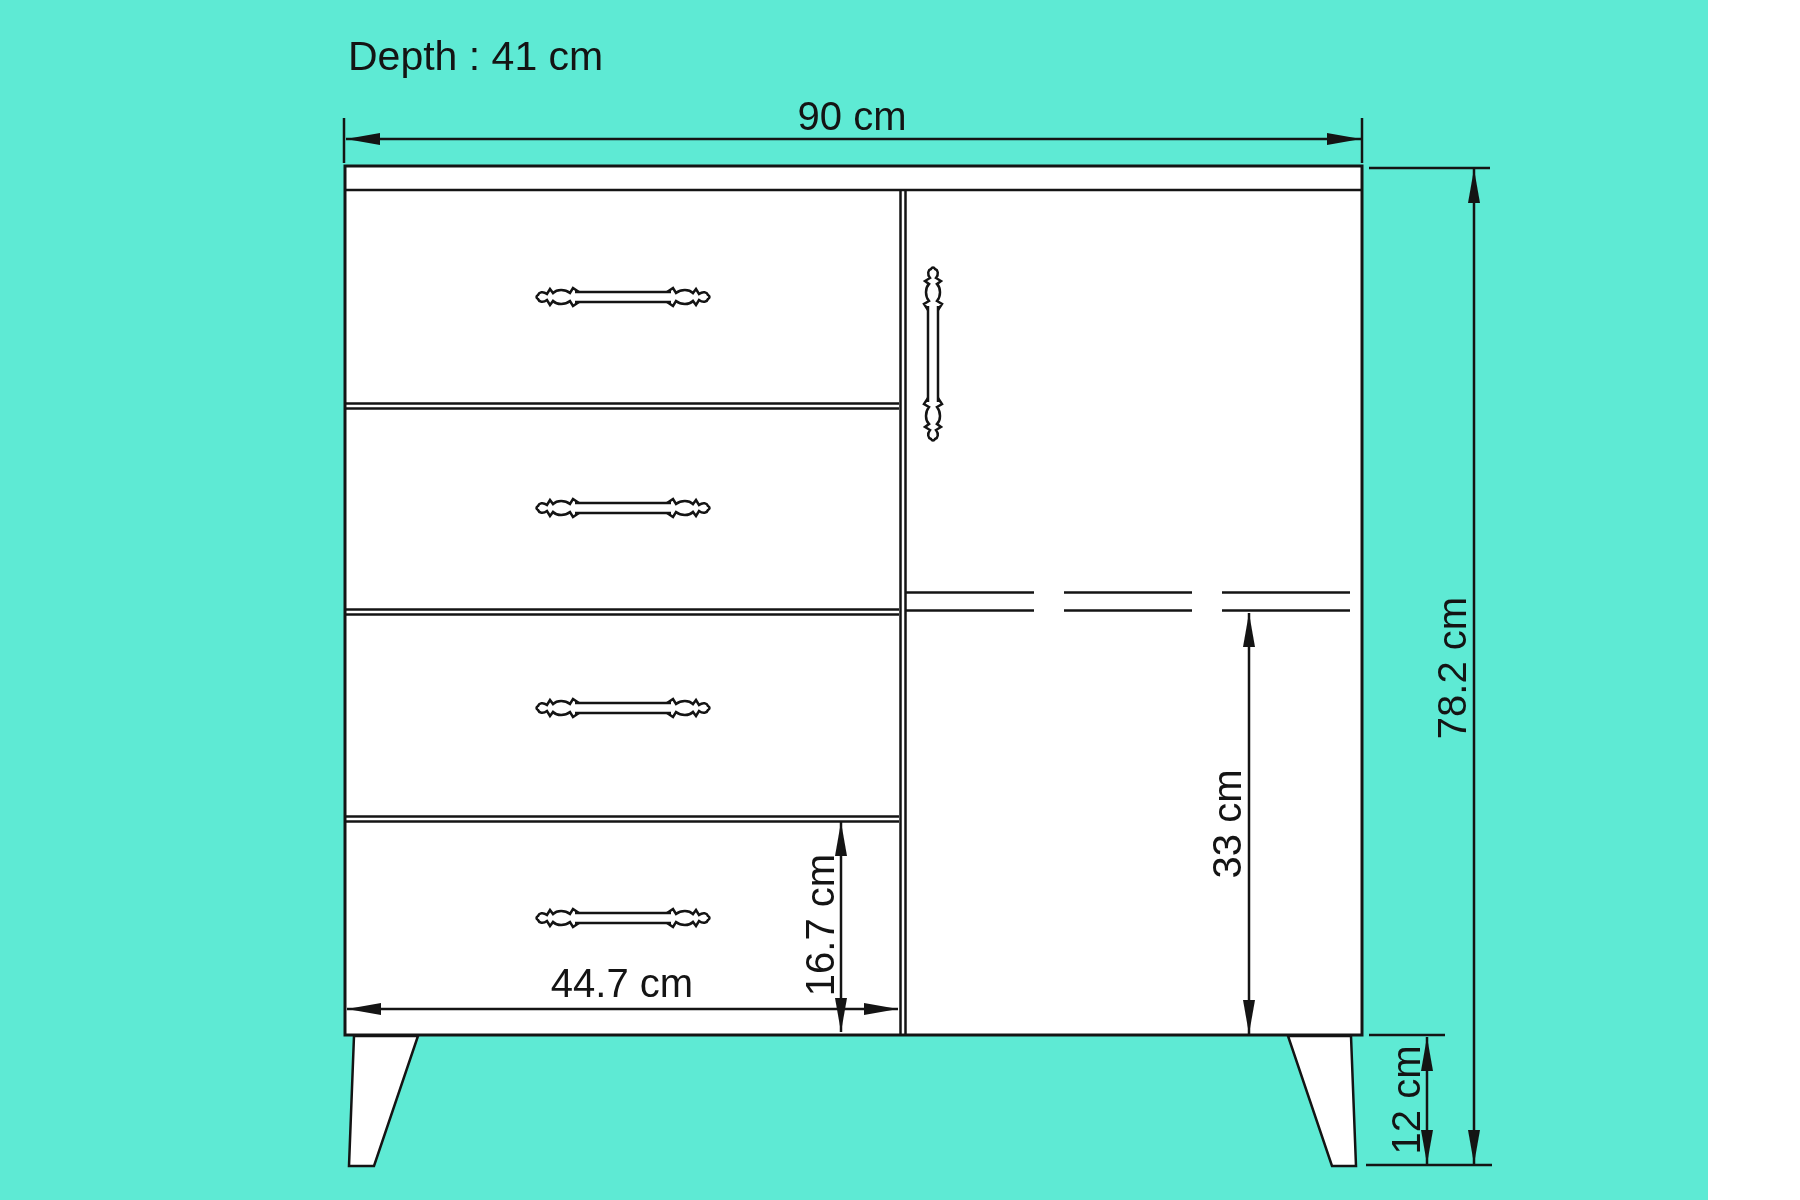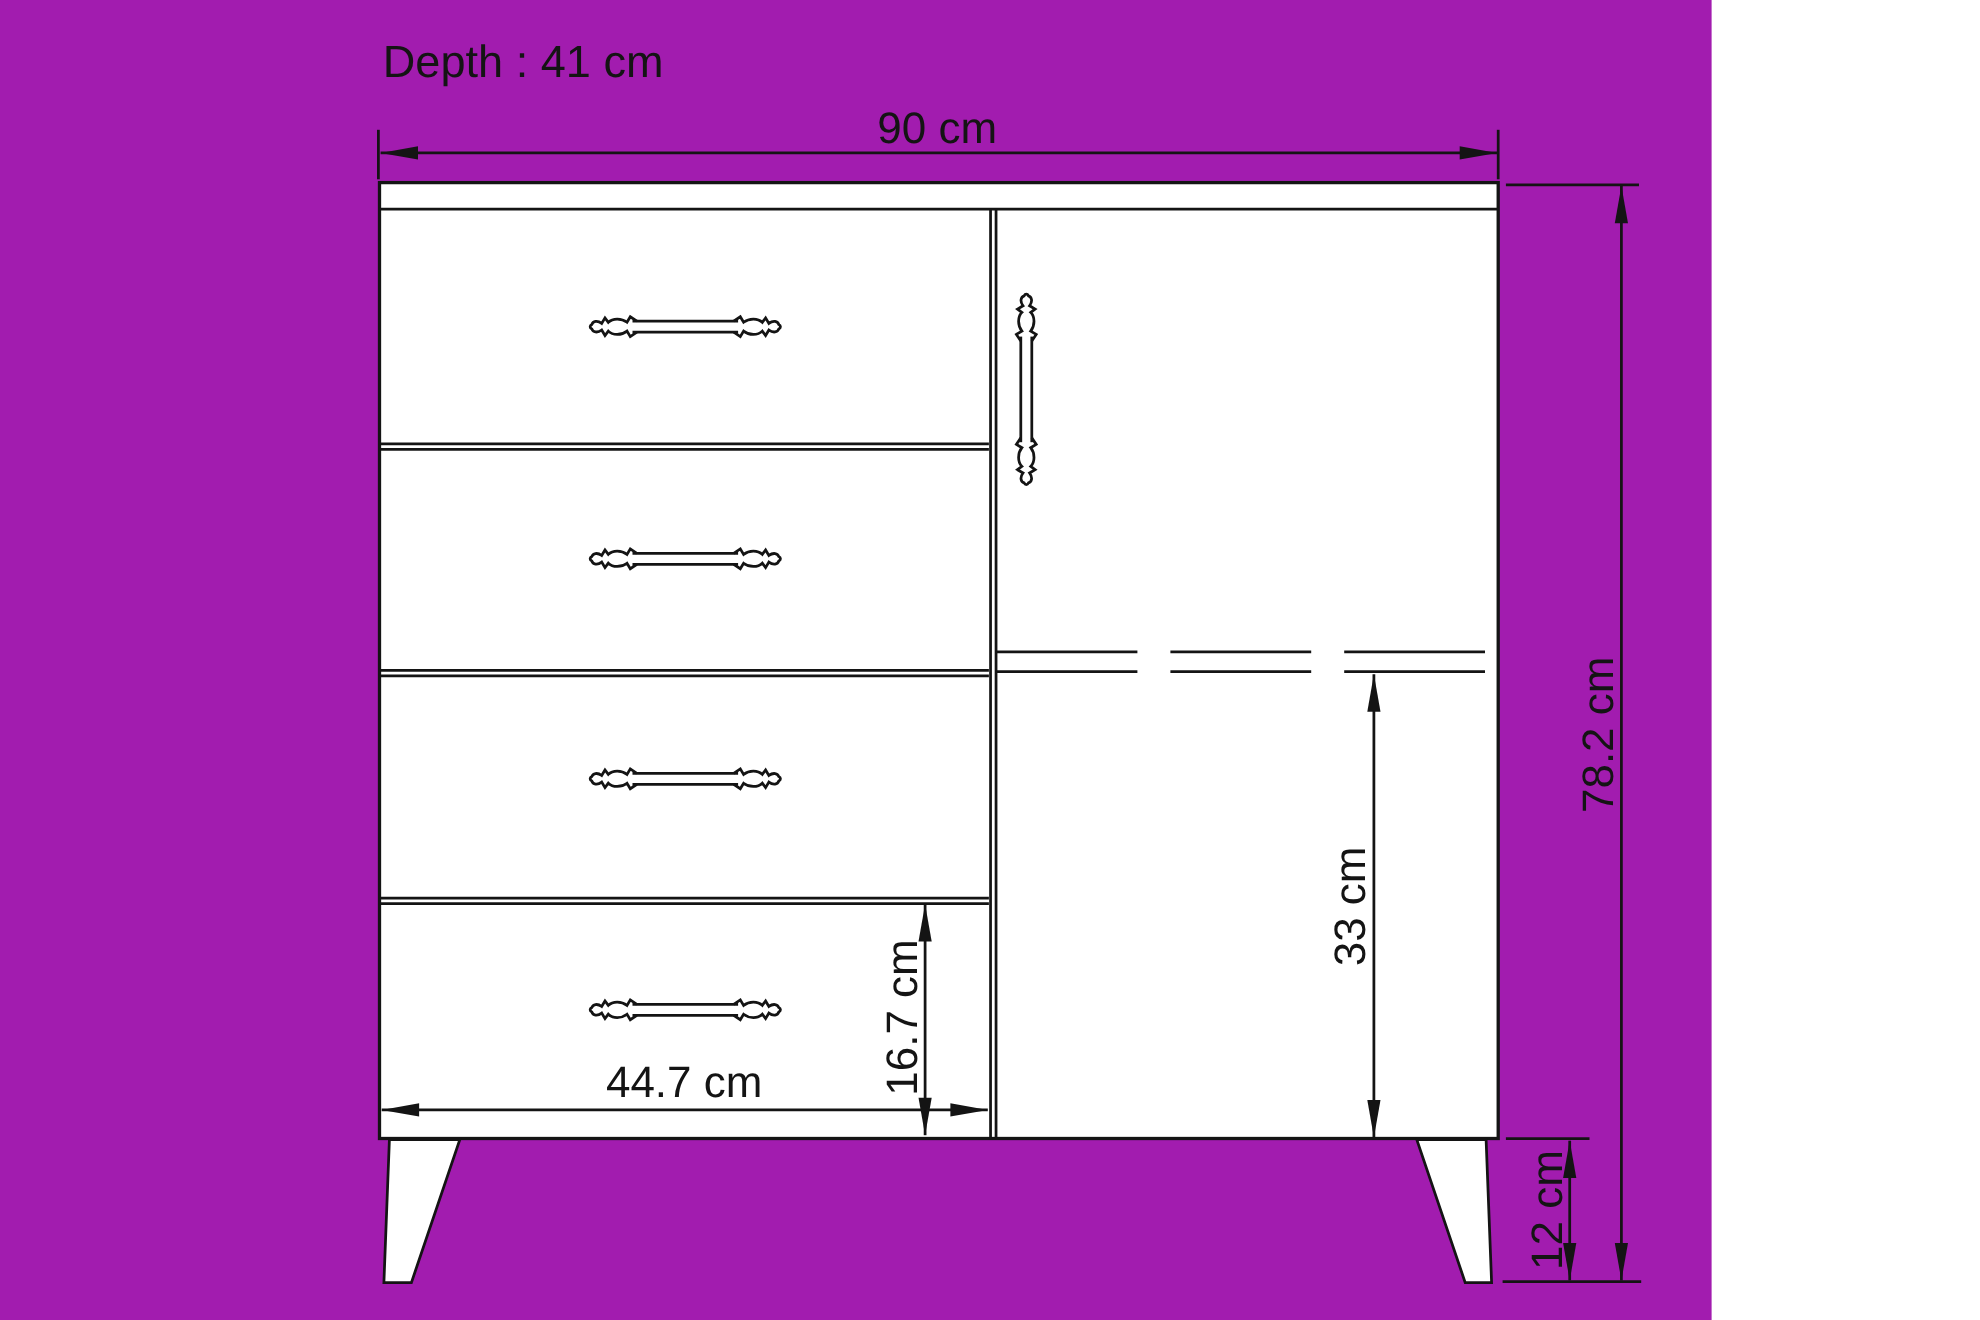--- a/index.html
+++ b/index.html
@@ -6,23 +6,23 @@
     margin: 0;
     padding: 0;
     width: 1800px;
     height: 1200px;
     background: #ffffff;
     overflow: hidden;
     font-family: "Liberation Sans", sans-serif;
   }
   #stage {
     position: relative;
-    width: 1556px;
+    width: 1708px;
     height: 1200px;
-    background: #a21caf;
+    background: #5eead4;
   }
   svg text {
     font-family: "Liberation Sans", sans-serif;
     fill: #141414;
   }
   .dim-label { font-size: 40px; }
   .depth-label { font-size: 41px; }
   .stroke { stroke: #141414; fill: none; stroke-width: 2.5; }
   .stroke-heavy { stroke: #141414; fill: none; stroke-width: 3; }
   .arrow { fill: #141414; stroke: none; }

